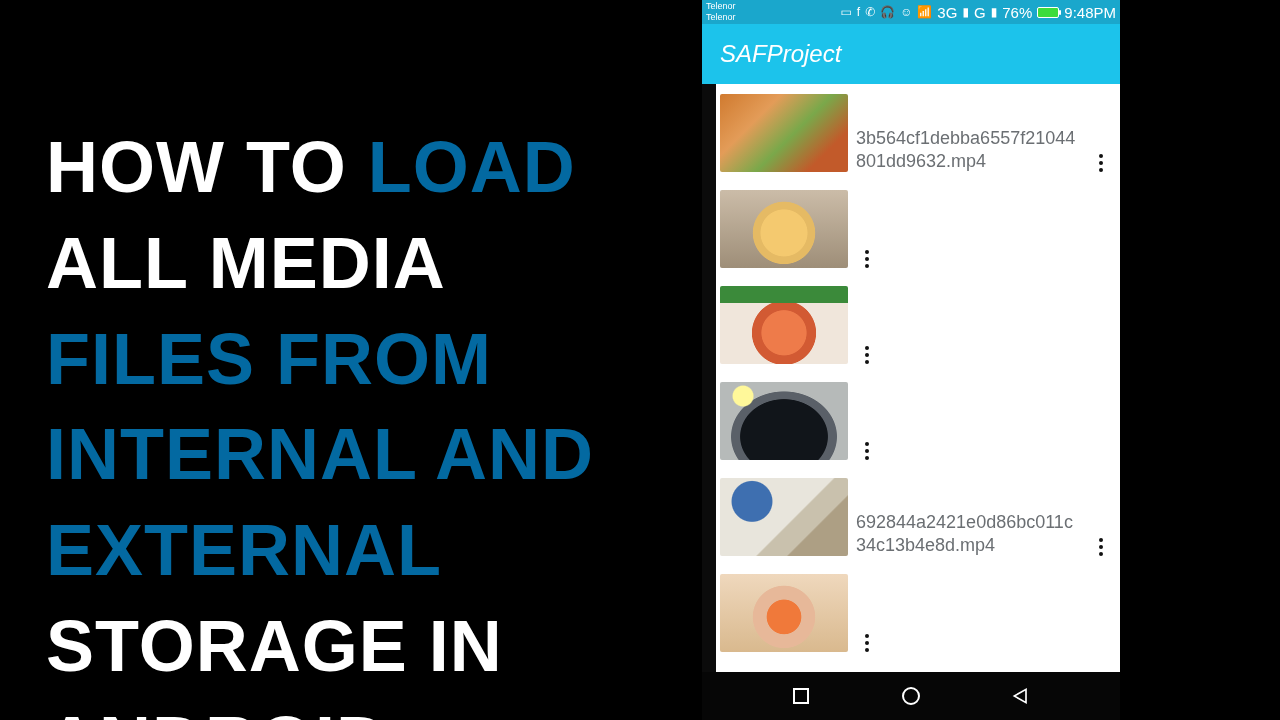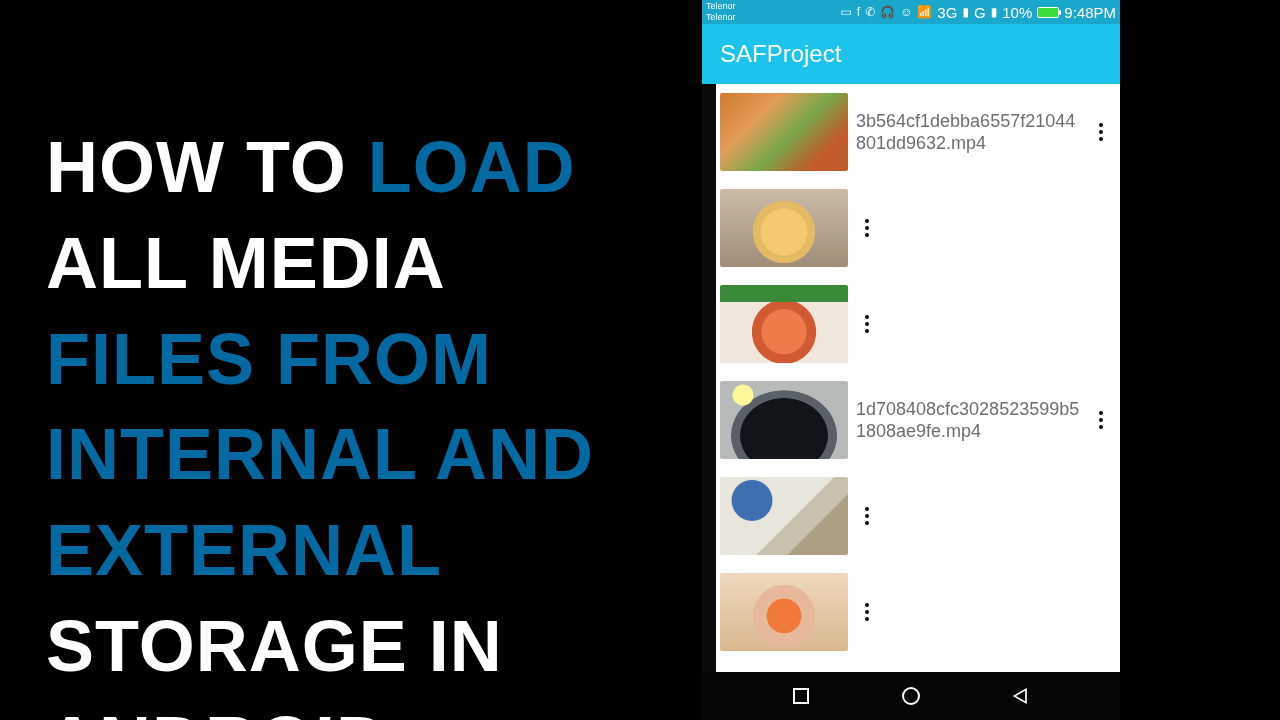--- a/index.html
+++ b/index.html
@@ -54,36 +54,37 @@
 
   .appbar {
     height: 60px;
     background: #1cc3eb;
     display: flex;
     align-items: center;
     padding-left: 18px;
     color: #fff;
     font-size: 24px;
     font-family: Arial, sans-serif;
+    font-style: italic;
   }
 
   .screen {
     position: absolute;
     left: 14px;
     right: 0;
     top: 84px;
     bottom: 48px;
     background: #fff;
     overflow: hidden;
   }
 
   .list { display: flex; flex-direction: column; }
   .row {
     display: flex;
-    align-items: center;
+    align-items: flex-end;
     padding: 8px 8px 8px 4px;
     gap: 8px;
     min-height: 96px;
   }
   .thumb {
     width: 128px;
     height: 78px;
     flex: 0 0 128px;
     border-radius: 2px;
     background: #888;
@@ -143,21 +144,21 @@
         <span class="ic">▭</span>
         <span class="ic">f</span>
         <span class="ic">✆</span>
         <span class="ic">🎧</span>
         <span class="ic">☺</span>
         <span class="ic">📶</span>
         <span class="sm">3G</span>
         <span class="ic">▮</span>
         <span class="sm">G</span>
         <span class="ic">▮</span>
-        <span class="sm">10%</span>
+        <span class="sm">76%</span>
         <span class="battery">
             <span class="batbox"></span>
           </span>
         <span class="sm">9:48PM</span>
       </div>
     </div>
 
     <div class="appbar">
       <span>SAFProject</span>
     </div>
@@ -188,30 +189,30 @@
           <div class="thumb t2"></div>
           <div class="more">
               <span></span>
               <span></span>
               <span></span>
             </div>
         </div>
 
         <div class="row">
           <div class="thumb t3"></div>
-          <div class="fname">1d708408cfc3028523599b51808ae9fe.mp4</div>
           <div class="more">
               <span></span>
               <span></span>
               <span></span>
             </div>
         </div>
 
         <div class="row">
           <div class="thumb t4"></div>
+          <div class="fname">692844a2421e0d86bc011c34c13b4e8d.mp4</div>
           <div class="more">
               <span></span>
               <span></span>
               <span></span>
             </div>
         </div>
 
         <div class="row">
           <div class="thumb t5"></div>
           <div class="more">

